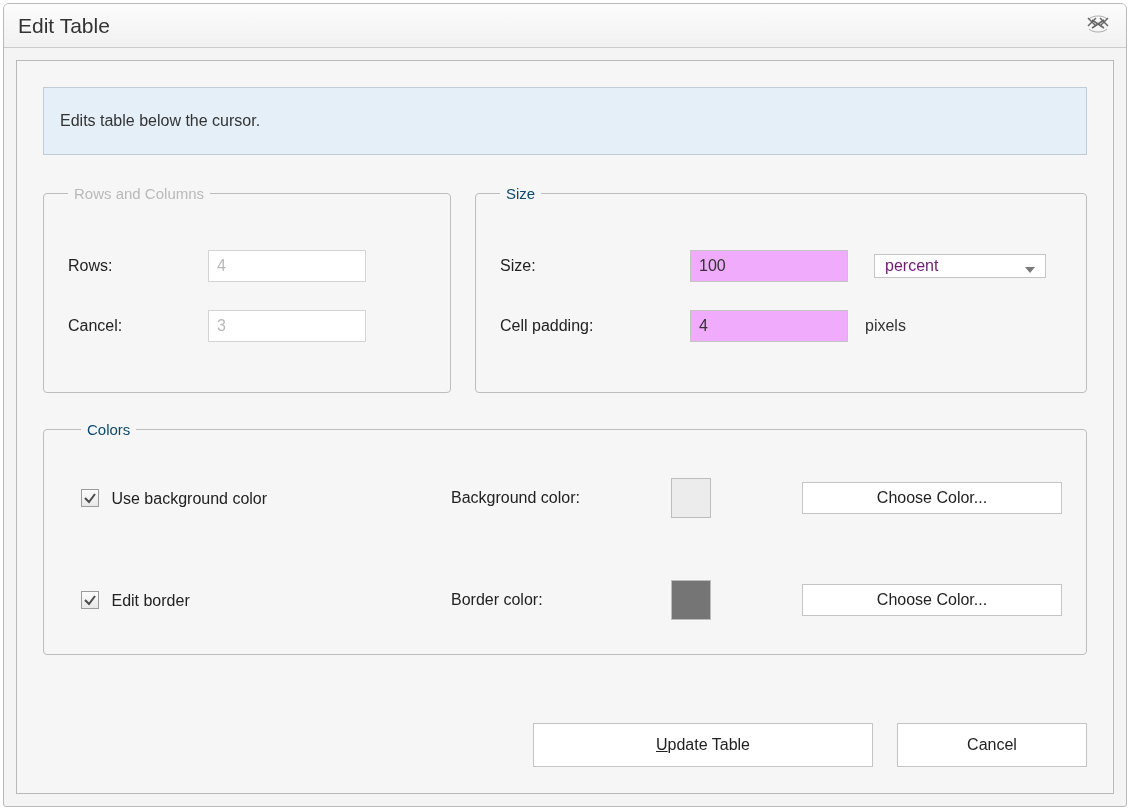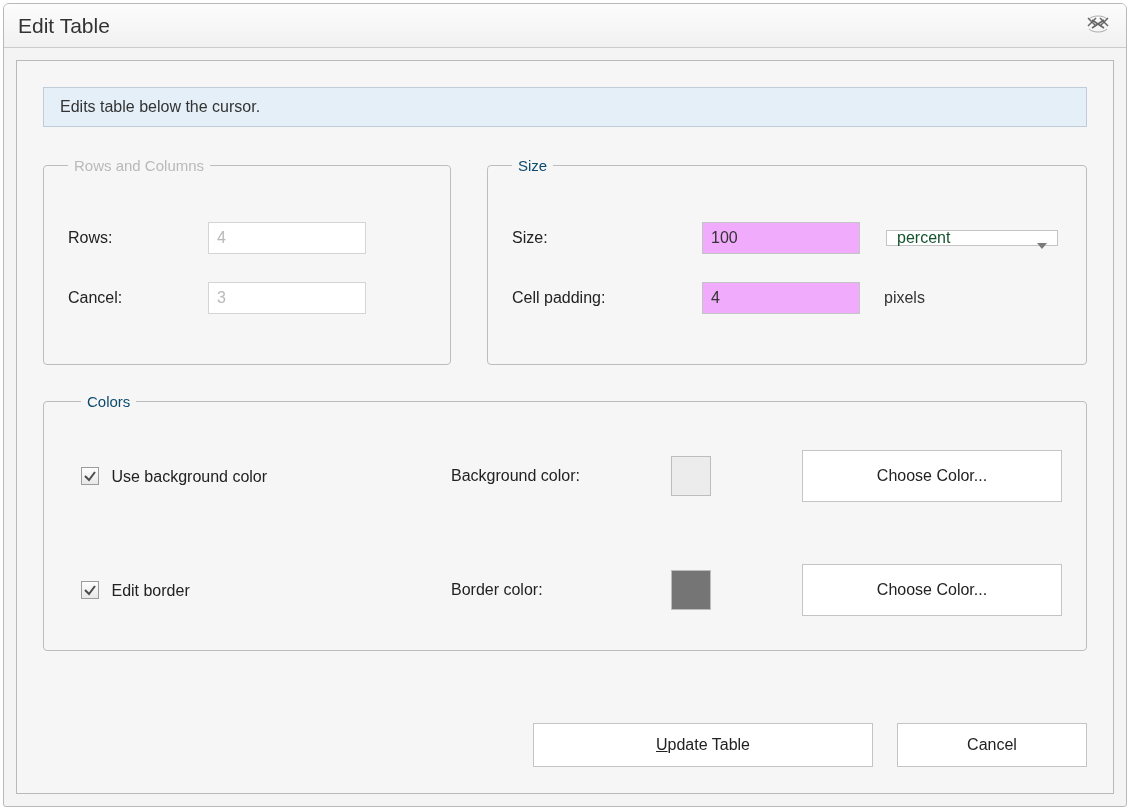--- a/index.html
+++ b/index.html
@@ -38,29 +38,29 @@
     color:#666;
   }
   .content {
     position:absolute;
     left:12px; right:12px; top:56px; bottom:12px;
     border:1px solid #b9b9b9;
     background:#f6f6f6;
     padding:26px;
   }
   .hint {
-    height:40px;
+    height:68px;
     background:#e5eff8;
     border:1px solid #c0ccd8;
     display:flex; align-items:center;
     padding:0 16px;
     color:#333;
     margin-bottom:30px;
   }
-  .row1 { display:flex; gap:36px; }
+  .row1 { display:flex; gap:24px; }
   fieldset {
     border:1px solid #bdbdbd;
     border-radius:4px;
     padding:26px 24px 28px 24px;
     margin:0;
     color:#222;
   }
   fieldset legend { padding:0 6px; font-size:15px; color:#0c4a6e; }
   .fs-rows { flex:0 0 408px; }
   .fs-rows legend, .fs-rows label, .fs-rows input { color:#b9b9b9; }
@@ -73,55 +73,55 @@
     width:158px; height:32px;
     border:1px solid #c4c4c4;
     background:#f0abfc;
     color:#333;
     font-size:16px;
     padding:0 8px;
     outline:none;
   }
   .fs-rows input[type=text] { color:#b9b9b9; background:#fff; border-color:#d4d4d4; }
   .dropdown {
-    width:172px; height:16px;
+    width:172px; height:24px;
     border:1px solid #c4c4c4;
     background:#fff;
     display:flex; align-items:center;
     padding:0 10px;
     margin-left:26px;
     font-size:16px;
-    color:#14532d;
+    color:#701a75;
     position:relative;
   }
   .dropdown .chev {
     position:absolute; right:10px; top:12px;
     width:0;height:0;border-left:5px solid transparent;border-right:5px solid transparent;border-top:6px solid #7a7a7a;
   }
-  .unit-label { margin-left:24px; color:#333; }
+  .unit-label { margin-left:17px; color:#333; }
 
   .fs-colors { margin-top:28px;padding-left:37px; }
   .color-grid { display:grid; grid-template-columns: 370px 220px 66px 1fr; row-gap:62px; align-items:center; padding-top:14px; padding-bottom:6px;}
   .chk {
     width:18px; height:18px;
     border:1px solid #9c9c9c;
     background:linear-gradient(#fdfdfd,#e8e8e8);
     display:inline-flex; align-items:center; justify-content:center;
     margin-right:8px;
     vertical-align:middle;
   }
   .chk svg { width:14px; height:14px; color:#4a4a4a; }
   .chk-label { vertical-align:middle; }
   .swatch {
     width:40px; height:40px;
     border:1px solid #bdbdbd;
     display:inline-block;
   }
   .btn {
-    height:52px;
+    height:32px;
     min-width:170px;
     border:1px solid #c4c4c4;
     background:#fff;
     display:inline-flex; align-items:center; justify-content:center;
     font-size:16px; color:#222;
     padding:0 24px;
   }
   .footer {
     position:absolute; right:26px; bottom:26px;
     display:flex; gap:24px;

